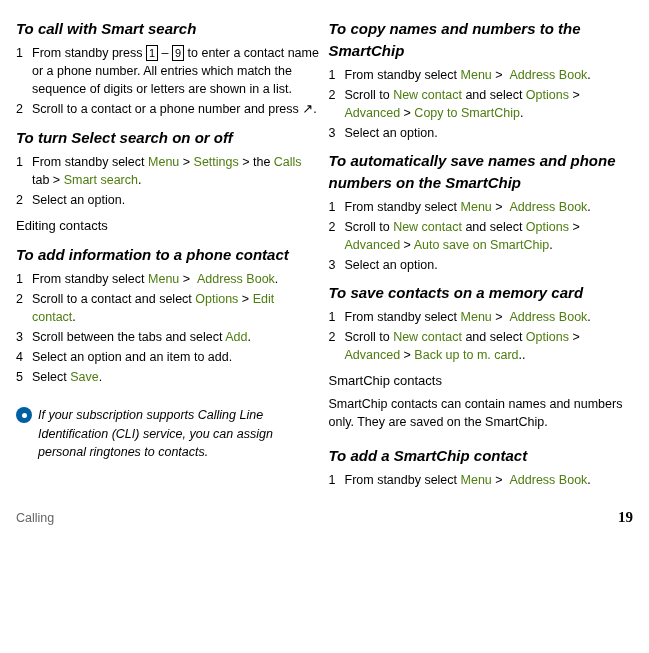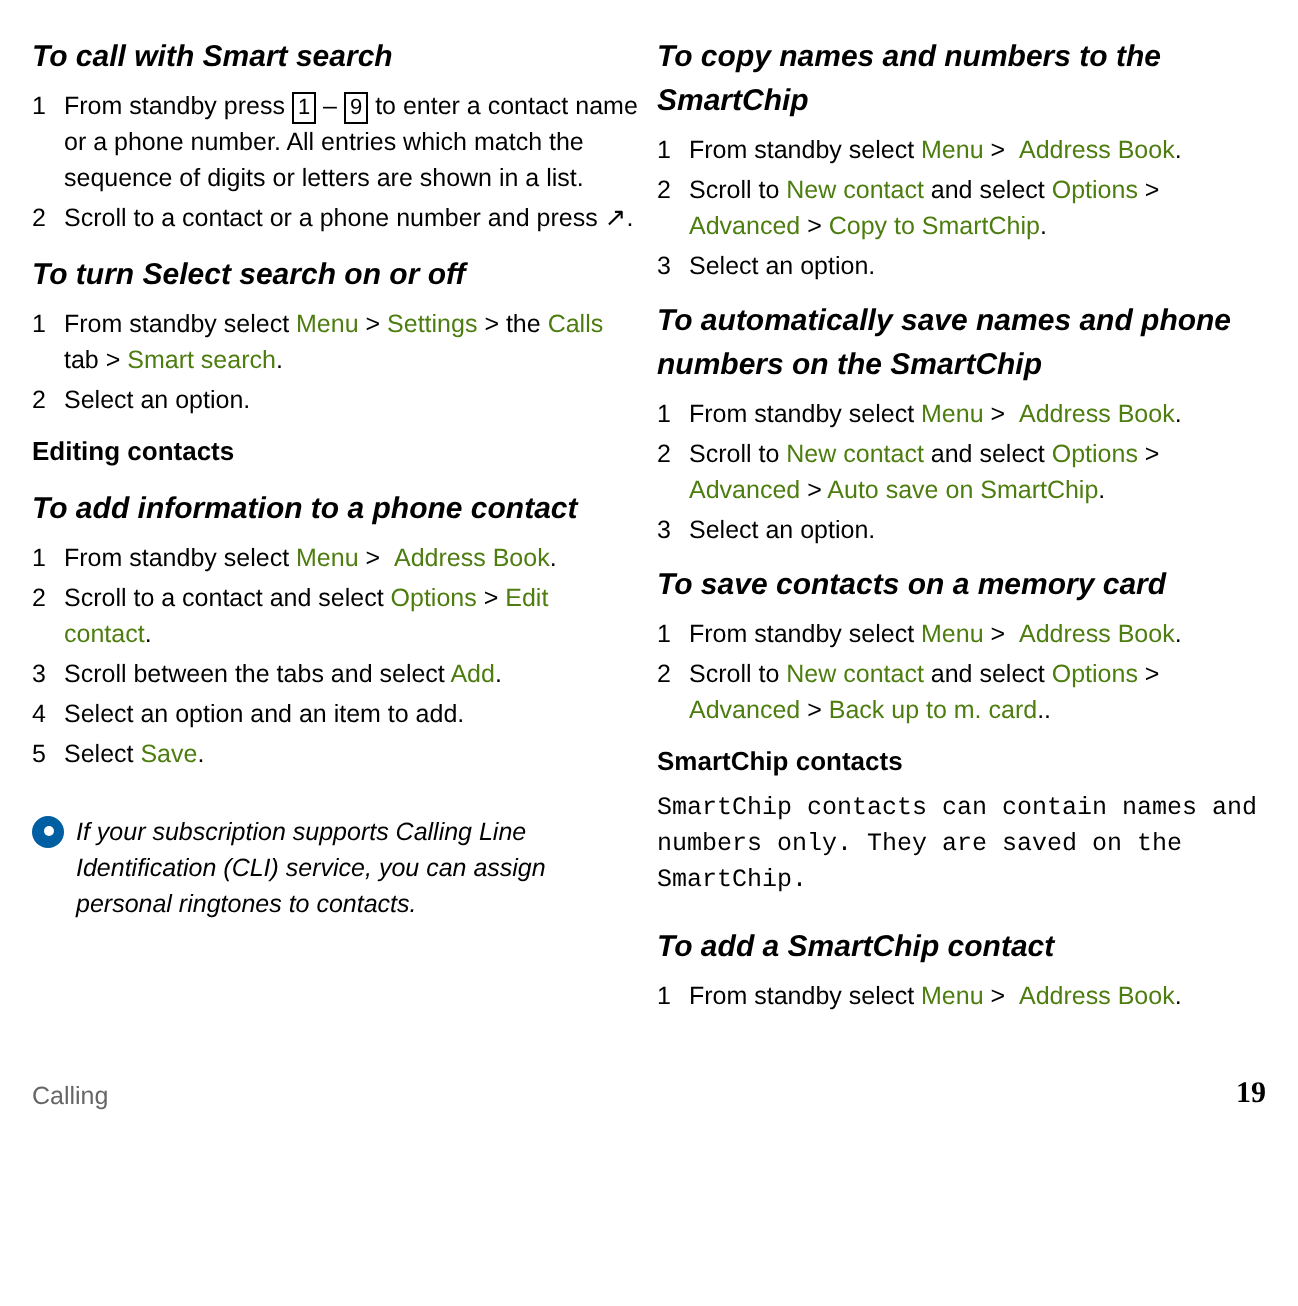--- a/index.html
+++ b/index.html
@@ -22,21 +22,21 @@
       line-height: 1.45;
     }
     .section-title-italic {
       font-style: italic;
       font-weight: bold;
       font-size: 15px;
       margin-bottom: 4px;
       margin-top: 8px;
     }
     .section-title-bold {
-      font-weight: bold;
+      font-weight: normal;
       font-size: 13px;
       margin-bottom: 4px;
       margin-top: 8px;
     }
     .step-list {
       list-style: none;
       padding: 0;
       margin: 0 0 4px 0;
     }
     .step-list li {
@@ -79,21 +79,21 @@
     .note-icon-dot {
       width: 5px;
       height: 5px;
       border-radius: 50%;
       background: #fff;
     }
     .footer {
       display: flex;
       justify-content: space-between;
       align-items: center;
-      margin-top: 28px;
+      margin-top: 16px;
       border-top: none;
       font-size: 12.5px;
       text-align: right;
     }
     .footer-calling {
       color: #666;
     }
     .footer-page {
       font-weight: bold;
       font-size: 15px;
@@ -251,21 +251,21 @@
         <span class="step-text">
           Scroll to <a class="link">New contact</a> and select
           <a class="link">Options</a> &gt;
           <a class="link">Advanced</a> &gt;
           <a class="link">Back up to m. card</a>..
         </span>
       </li>
     </ol>
 
     <p class="section-title-bold">SmartChip contacts</p>
-    <p class="step-text" style="margin-bottom:14px;font-family:Liberation Mono, monospace;">SmartChip contacts can contain names and numbers only. They are saved on the SmartChip.</p>
+    <p class="step-text" style="margin-bottom:14px;">SmartChip contacts can contain names and numbers only. They are saved on the SmartChip.</p>
 
     <p class="section-title-italic">To add a SmartChip contact</p>
     <ol class="step-list">
       <li>
         <span class="step-num">1</span>
         <span class="step-text">
           From standby select <a class="link">Menu</a> &gt;&nbsp;&nbsp;<a class="link">Address Book</a>.
         </span>
       </li>
     </ol>

